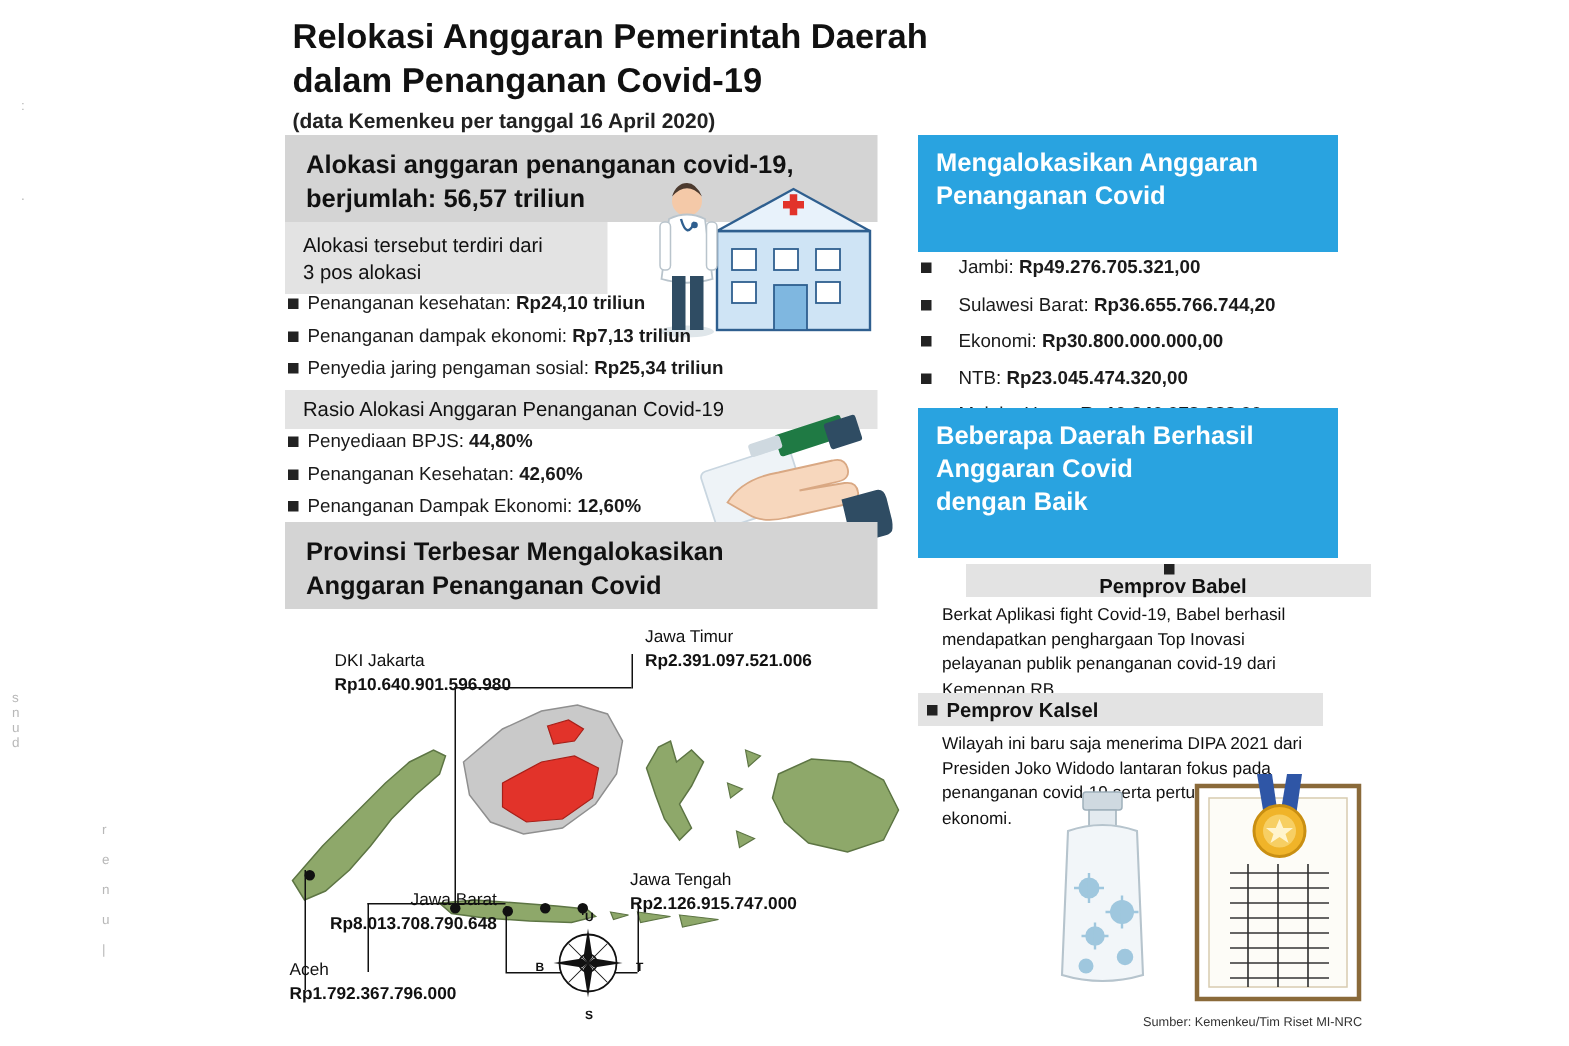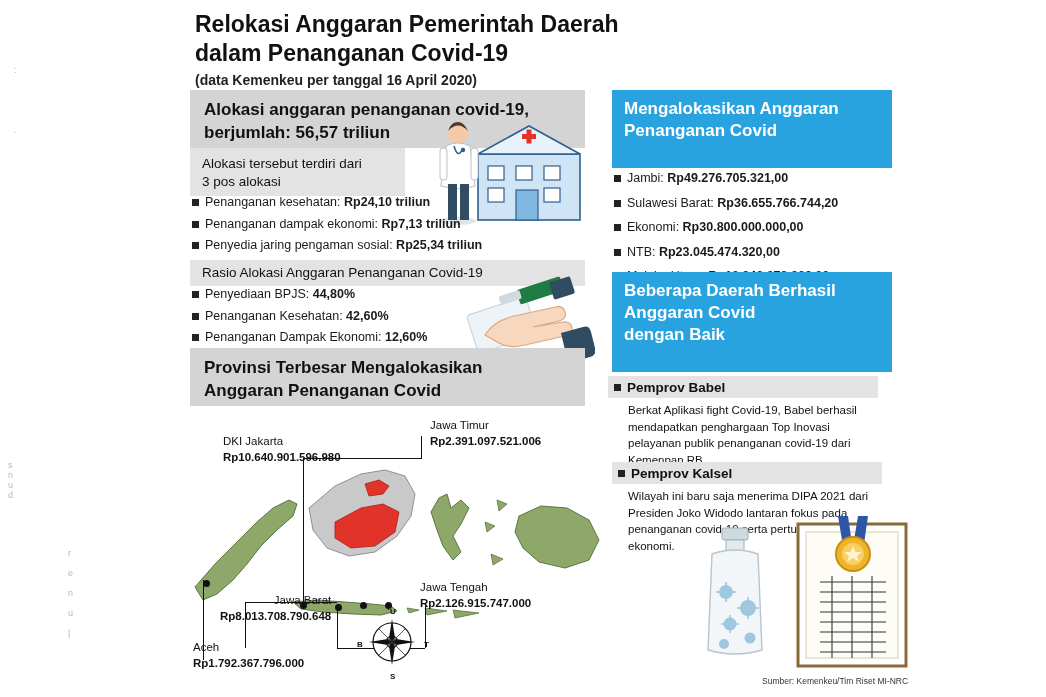--- a/index.html
+++ b/index.html
@@ -150,21 +150,21 @@
     line-height: 1.3;
   }
   .bullets-3 {
     position: absolute;
     left: 614px;
     top: 172px;
     width: 300px;
     font-size: 12.5px;
     line-height: 1.0;
   }
-  .bullets-3 .bullet-row { margin-bottom: 12px; }
+  .bullets-3 .bullet-row { margin-bottom: 12px; gap: 12px; }
 
   .daerah-berhasil {
     position: absolute;
     left: 612px;
     top: 272px;
     width: 280px;
     height: 100px;
     padding: 8px 24px 0 12px;
     box-sizing: border-box;
     font-size: 17px;
@@ -479,21 +479,21 @@
       <span class="txt"><span>Maluku Utara: </span><b>Rp10.246.072.328,00</b></span>
     </div>
   </div>
 
   <div class="daerah-berhasil blue-band">
     <div>Beberapa Daerah Berhasil</div>
     <div>Anggaran Covid</div>
     <div>dengan Baik</div>
   </div>
 
-  <div class="sub-head lightgrey-band" style="left:608px; top:376px;">
+  <div class="sub-head lightgrey-band" style="left:644px; top:376px;flex-direction:column;">
     <div class="sq"></div>
     <span>Pemprov Babel</span>
   </div>
   <div class="body-text" style="left:628px; top:402px; width:255px;">Berkat Aplikasi fight Covid-19, Babel berhasil mendapatkan penghargaan Top Inovasi pelayanan publik penanganan covid-19 dari Kemenpan RB.</div>
 
   <div class="sub-head lightgrey-band" style="left:612px; top:462px;">
     <div class="sq"></div>
     <span>Pemprov Kalsel</span>
   </div>
   <div class="body-text" style="left:628px; top:488px; width:248px;">Wilayah ini baru saja menerima DIPA 2021 dari Presiden Joko Widodo lantaran fokus pada penanganan covid-19 serta pertumbuhan ekonomi.</div>

